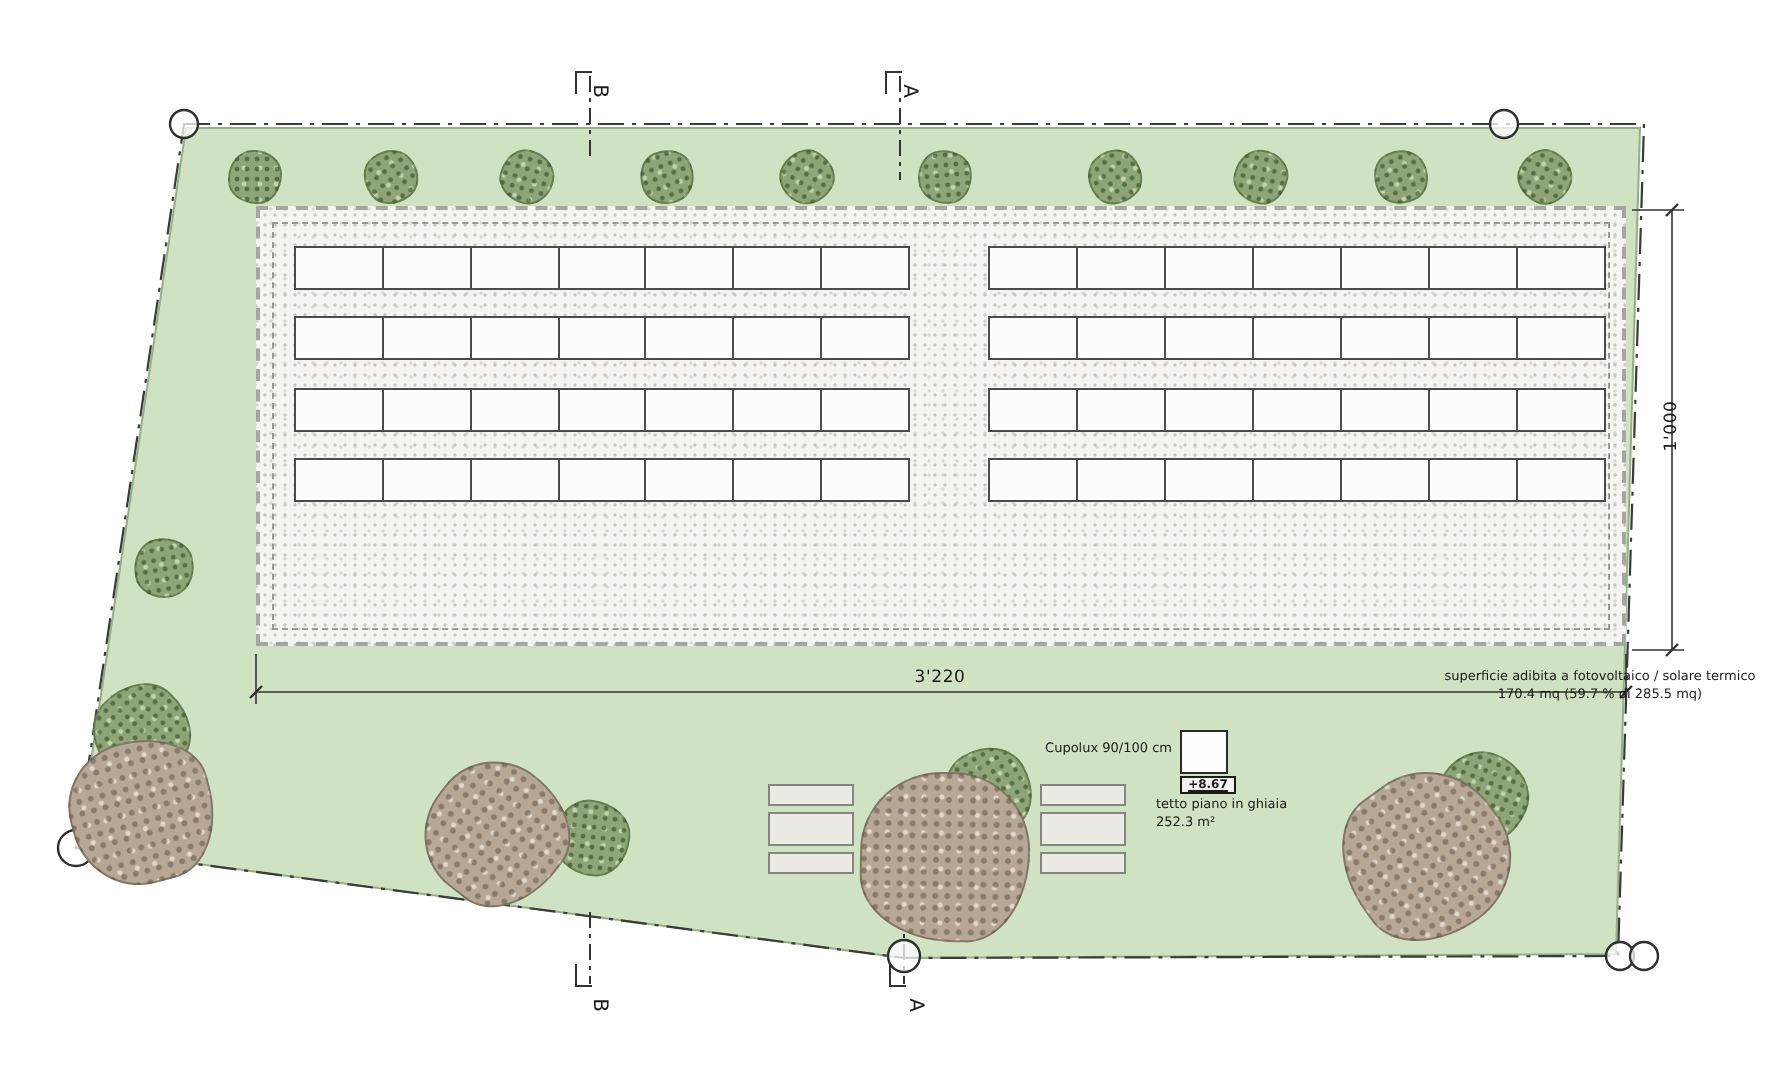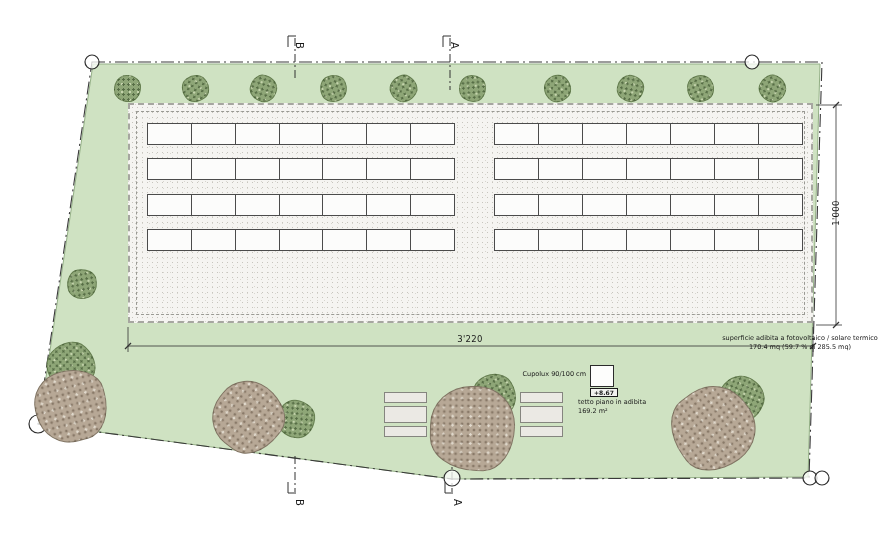--- a/index.html
+++ b/index.html
@@ -195,22 +195,22 @@
         </div>
       </div>
     <div id="pv-label" class="lbl anno" style="position:absolute;">
       <div>superficie adibita a fotovoltaico / solare termico</div>
       <div>170.4 mq (59.7 % di 285.5 mq)</div>
     </div>
     <div id="cupolux-label" class="lbl anno" style="position:absolute;">Cupolux 90/100 cm</div>
     <div id="skylight"></div>
     <div id="elev-box">+8.67</div>
     <div id="tetto-label" class="lbl anno" style="position:absolute;">
-      <div>tetto piano in adibita</div>
-      <div>169.2 m²</div>
+      <div>tetto piano in ghiaia</div>
+      <div>252.3 m²</div>
     </div>
   </div>
 
   <div id="landscape">
       <div class="tree" style="left: 113.5px; top: 74.5px; width: 27px; height: 27px; transform: rotate(0deg);"></div>
       <div class="tree" style="left: 181.5px; top: 74.5px; width: 27px; height: 27px; transform: rotate(53deg);"></div>
       <div class="tree" style="left: 249.5px; top: 74.5px; width: 27px; height: 27px; transform: rotate(106deg);"></div>
       <div class="tree" style="left: 319.5px; top: 74.5px; width: 27px; height: 27px; transform: rotate(159deg);"></div>
       <div class="tree" style="left: 389.5px; top: 74.5px; width: 27px; height: 27px; transform: rotate(212deg);"></div>
       <div class="tree" style="left: 458.5px; top: 74.5px; width: 27px; height: 27px; transform: rotate(265deg);"></div>

